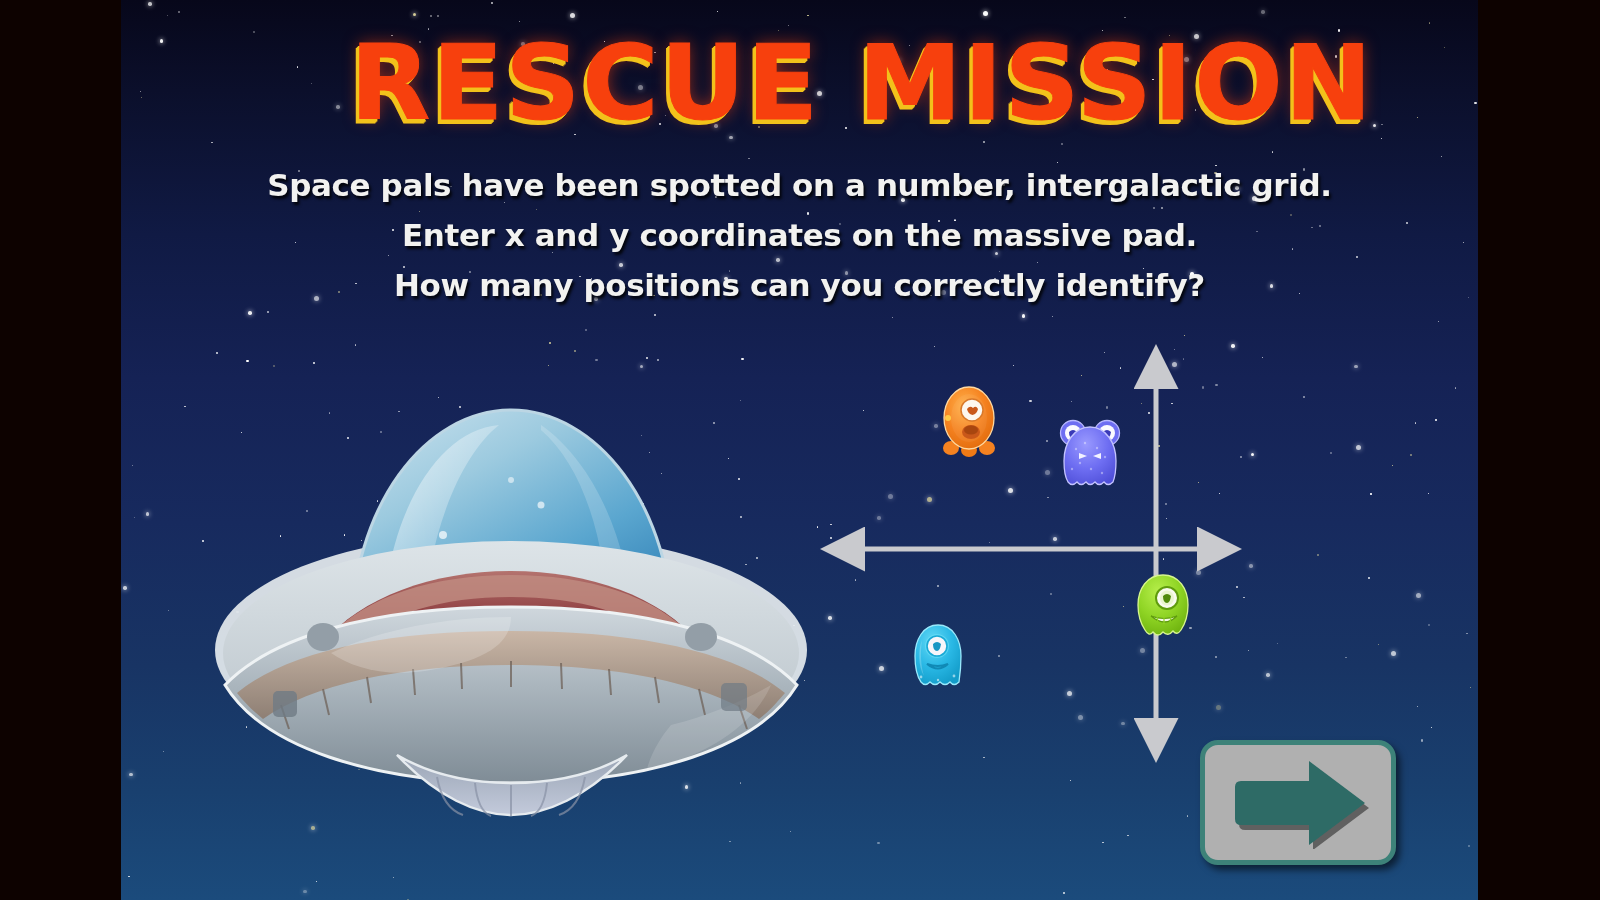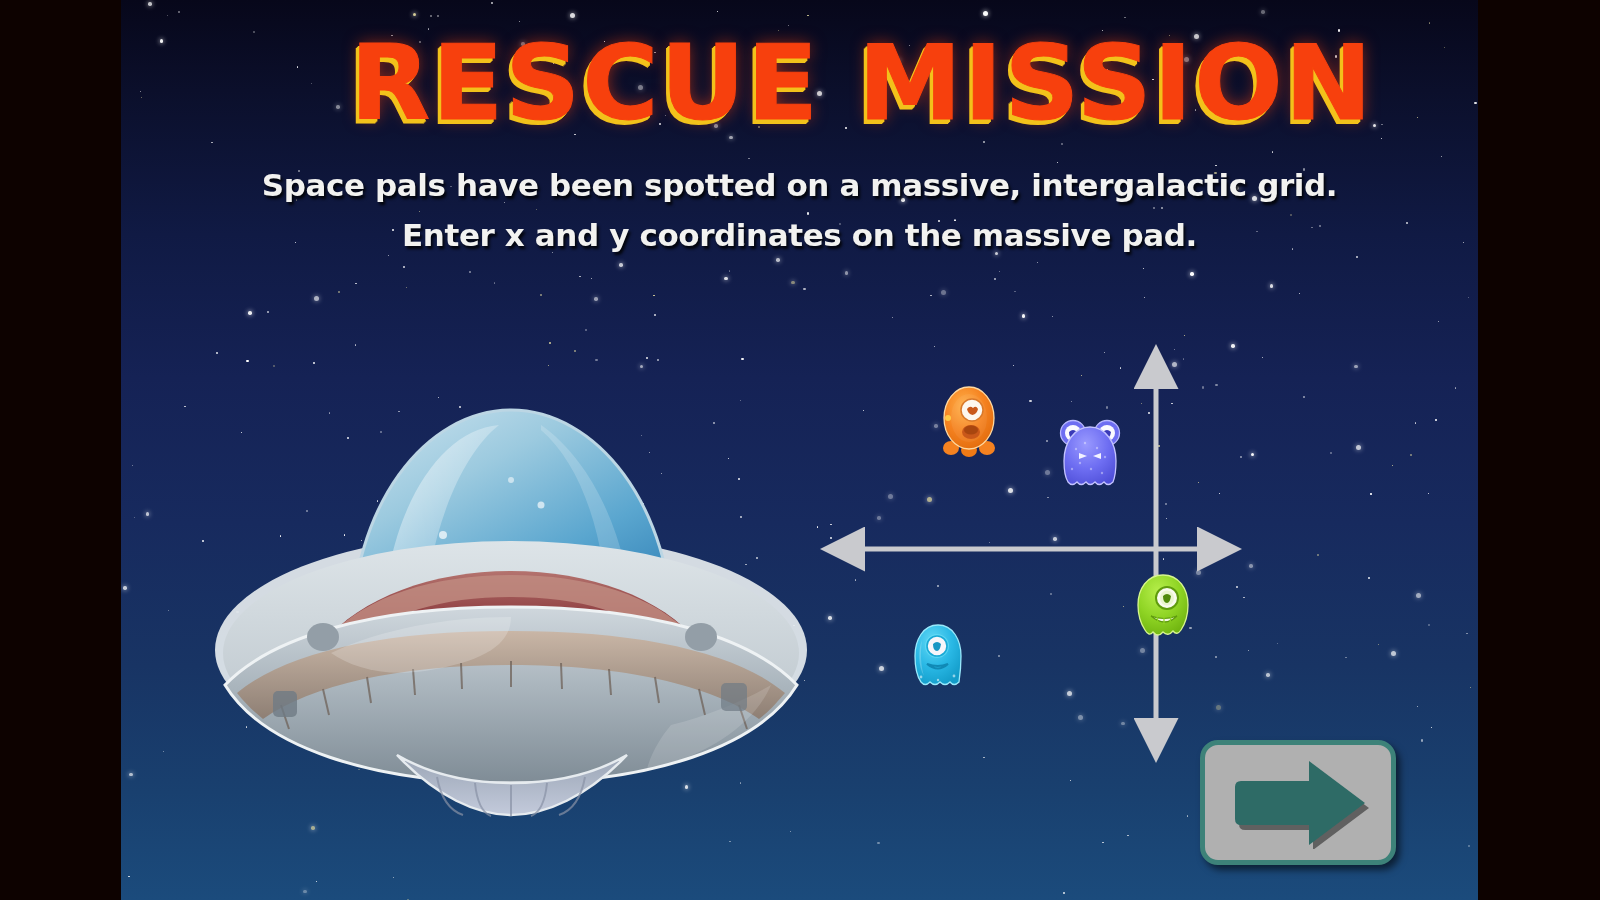--- a/index.html
+++ b/index.html
@@ -521,22 +521,23 @@
         <div class="star g" style="left: 1234.5px; top: 445.1px; width: 5px; height: 5px; opacity: 0.74;"></div>
         <div class="star y" style="left: 1062.9px; top: 334.9px; width: 1.4px; height: 1.4px; opacity: 0.94;"></div>
         <div class="star" style="left: 175.9px; top: 66.3px; width: 1.4px; height: 1.4px; opacity: 0.89;"></div>
         <div class="star y" style="left: 427px; top: 364.8px; width: 1.4px; height: 1.4px; opacity: 0.83;"></div>
         <div class="star" style="left: 317px; top: 396.9px; width: 1.4px; height: 1.4px; opacity: 0.85;"></div>
       </div>
 
     <div id="title">RESCUE MISSION</div>
 
     <div id="instructions">
-      <div class="line">Space pals have been spotted on a massive, intergalactic grid.</div>
+      <div class="line">Space pals have been spotted on a number, intergalactic grid.</div>
       <div class="line">Enter x and y coordinates on the massive pad.</div>
+      <div class="line">How many positions can you correctly identify?</div>
     </div>
 
     <div id="ufo">
       <svg viewBox="0 0 600 440" xmlns="http://www.w3.org/2000/svg">
         <defs>
           <linearGradient id="domeGrad" x1="0" y1="0" x2="0.75" y2="1">
             <stop offset="0%" stop-color="#cfe4ef"></stop>
             <stop offset="35%" stop-color="#9ccadf"></stop>
             <stop offset="70%" stop-color="#5aa6cf"></stop>
             <stop offset="100%" stop-color="#2f7fb5"></stop>

